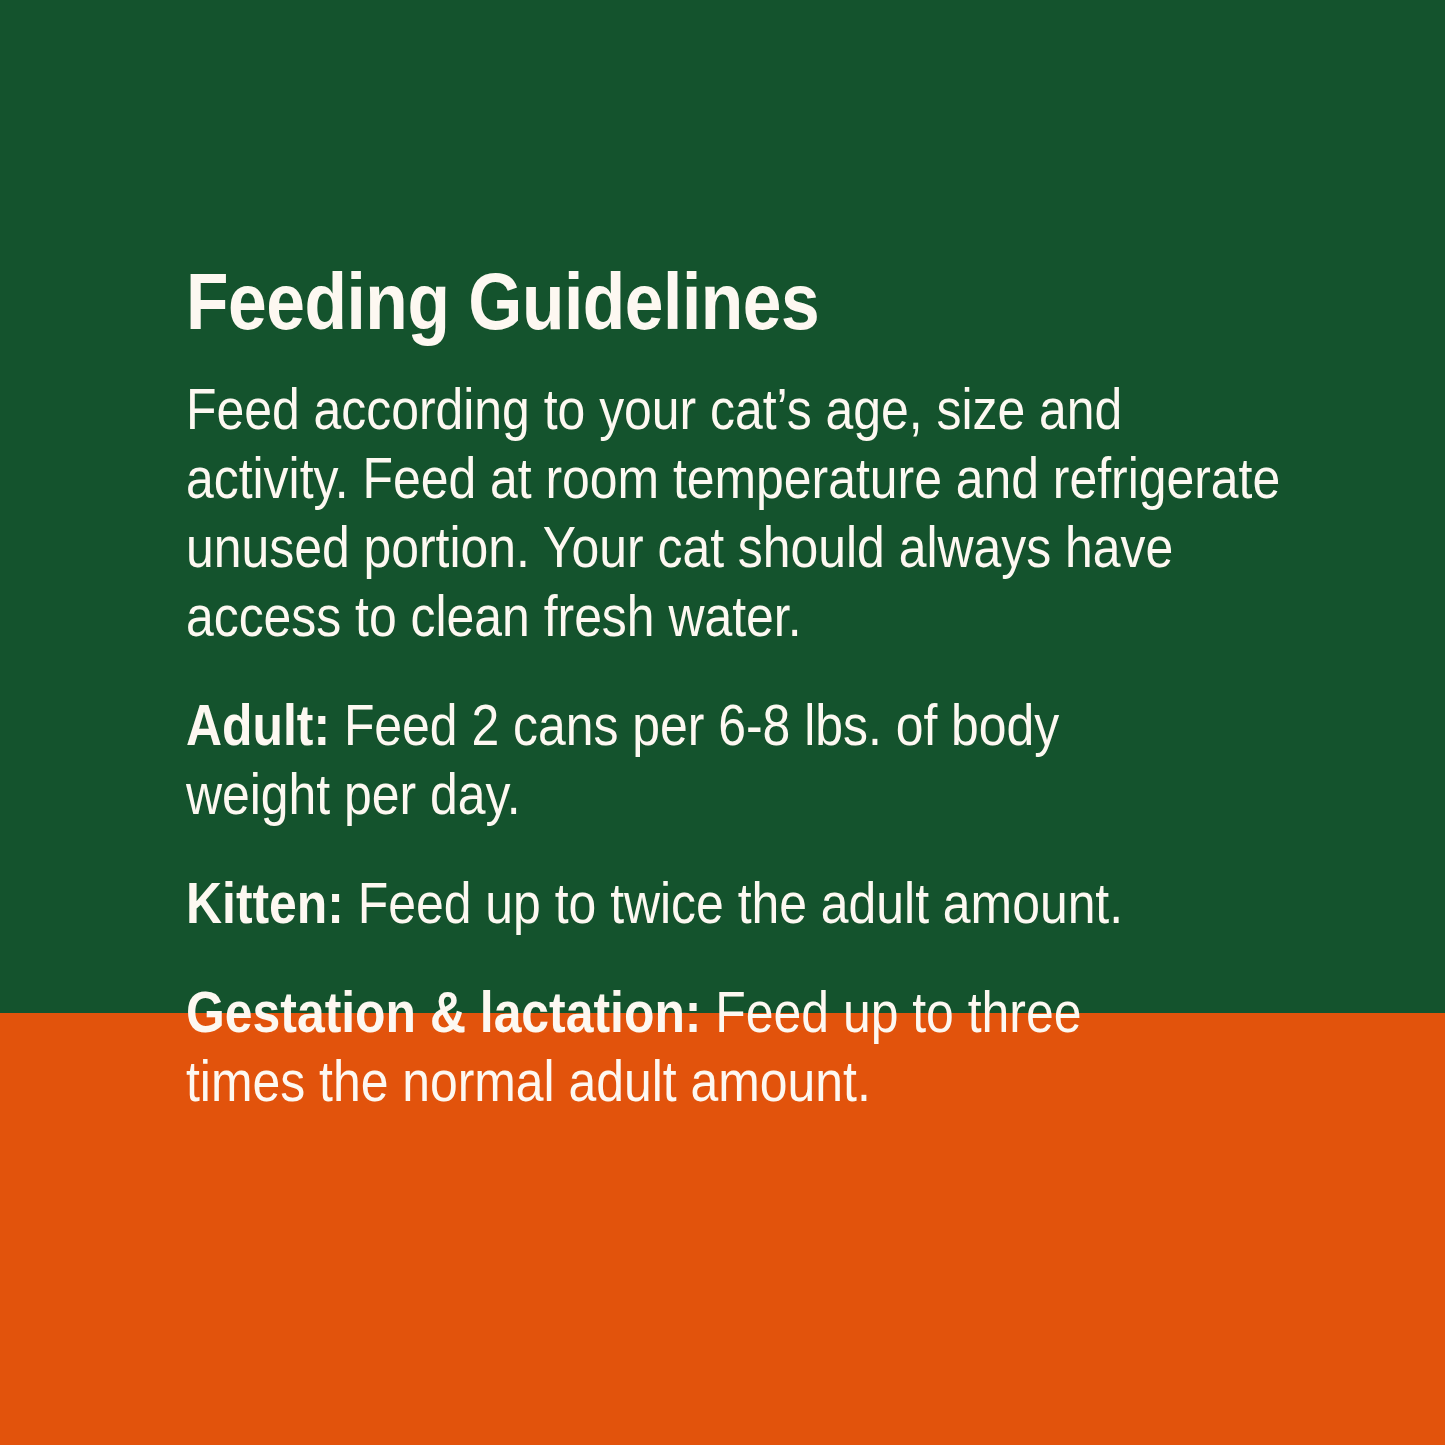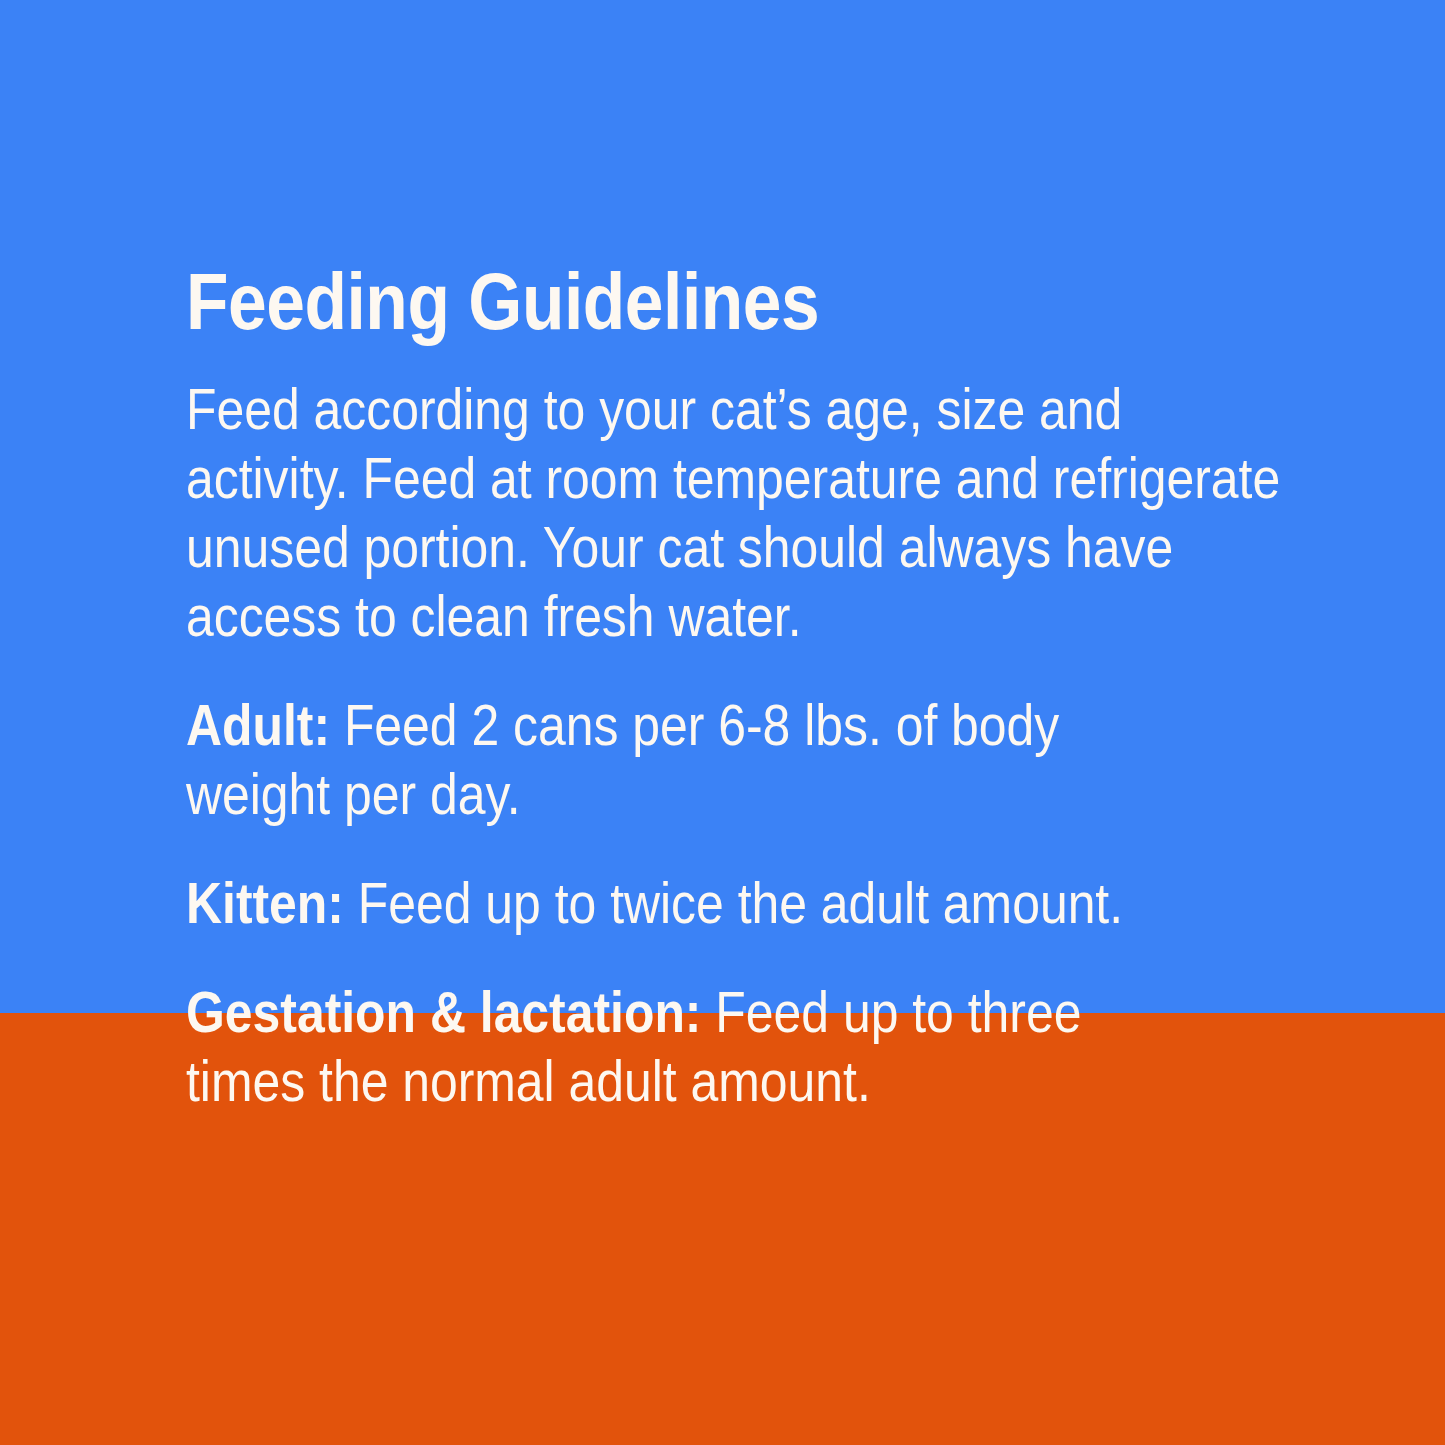--- a/index.html
+++ b/index.html
@@ -11,21 +11,21 @@
     height: 1445px;
     overflow: hidden;
     background: #e2530c;
     font-family: "Liberation Sans", "DejaVu Sans", sans-serif;
   }
 
   #panel {
     position: relative;
     width: 1445px;
     height: 1013px;
-    background: #3b82f6;
+    background: #14532d;
     box-sizing: border-box;
   }
 
   #content {
     position: absolute;
     left: 186px;
     top: 258px;
     width: 1100px;
   }
 

